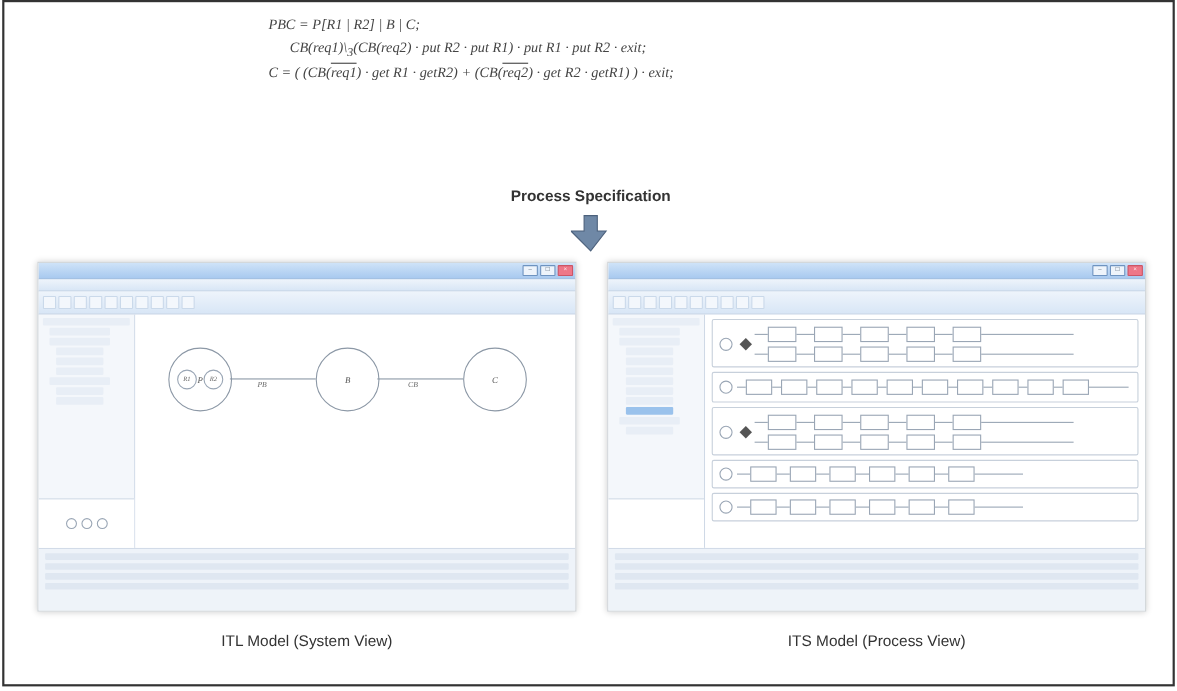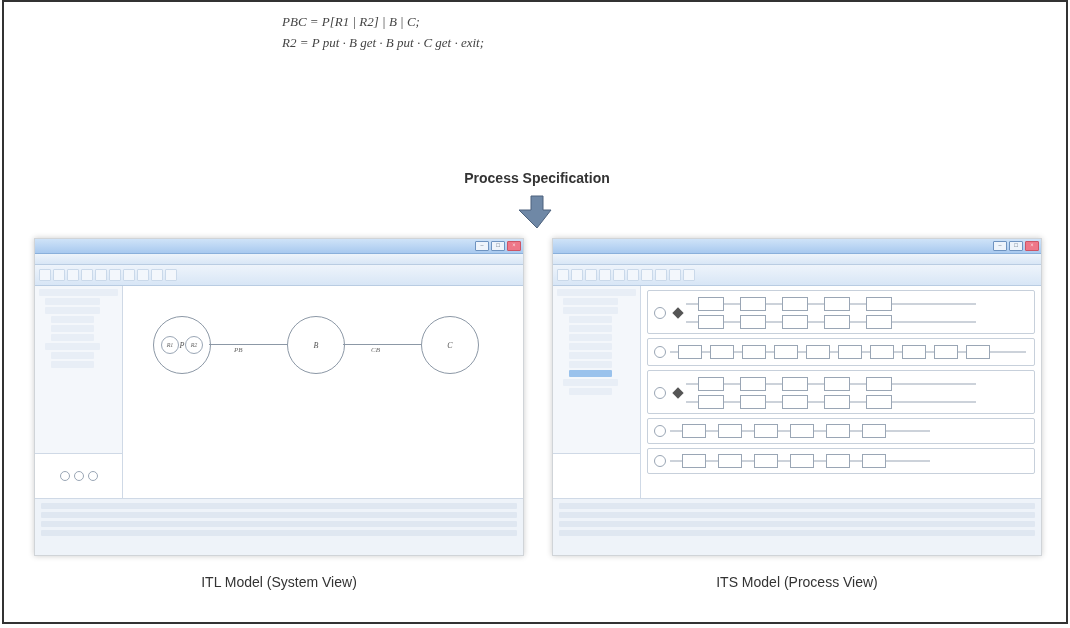--- a/index.html
+++ b/index.html
@@ -21,21 +21,21 @@
   .spec-block {
     position: absolute;
     left: 240px;
     top: 10px;
     width: 600px;
     font-size: 13px;
     font-style: italic;
     color: #444;
     line-height: 1.5;
   }
-  .spec-block .line { margin-bottom: 1px; white-space: nowrap; margin-left: 38px; }
+  .spec-block .line { margin-bottom: 1px; white-space: nowrap; }
   .overline { text-decoration: overline; }
   .spec-caption {
     position: absolute;
     left: 0;
     top: 168px;
     width: 1066px;
     text-align: center;
     font-family: Verdana, "Segoe UI", sans-serif;
     font-size: 14px;
     font-weight: 600;
@@ -209,21 +209,22 @@
   .ss-caption.left { left: 30px; }
   .ss-caption.right { left: 548px; }
 </style>
 </head>
 <body>
 
 <div class="frame">
 
   <div class="spec-block">
     <div class="line">PBC = P[R1 | R2] | B | C;</div>
-    <div class="line">R2 = P put · B get · B put · C get · exit;</div>
+    <div class="line">&nbsp;&nbsp;&nbsp;&nbsp;&nbsp;&nbsp;CB(req1)\<sub>3</sub>(CB(req2) · put R2 · put R1) · put R1 · put R2 · exit;</div>
+    <div class="line">C = ( (CB(<span class="overline">req1</span>) · get R1 · getR2) + (CB(<span class="overline">req2</span>) · get R2 · getR1) ) · exit;</div>
   </div>
   <div class="spec-caption">Process Specification</div>
 
   <div class="arrow-down">
     <svg viewBox="0 0 36 36">
       <path d="M12 2 h12 v14 h8 L18 34 L0 16 h12 z" fill="#6f88a6" stroke="#4c617c" stroke-width="1"></path>
     </svg>
   </div>
 
   <div class="ss ss-left">

